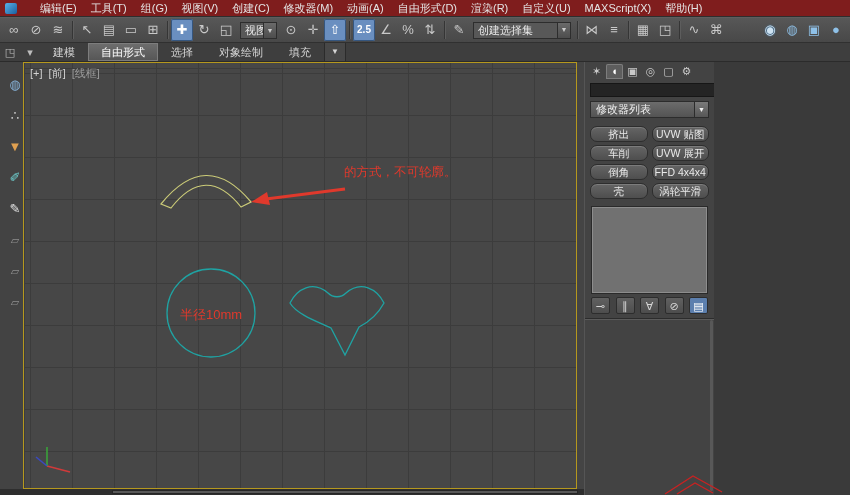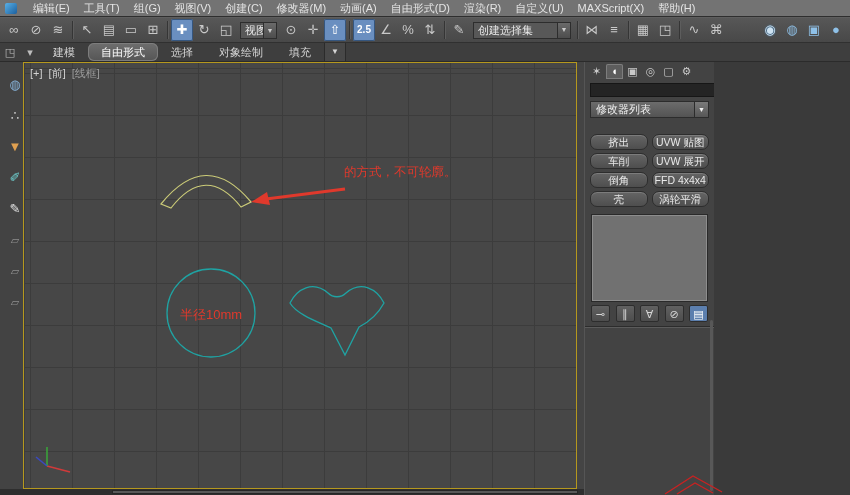--- a/index.html
+++ b/index.html
@@ -6,22 +6,22 @@
   html,body { background:#222; }
   .app {
     position:relative; width:850px; height:495px; overflow:hidden;
     background:#444444;
     font-family:"Liberation Sans","DejaVu Sans",sans-serif;
     user-select:none;
   }
   
   .menu-bar {
     position:absolute; left:0; top:0; right:0; height:17px;
-    background:#737373; border-bottom:1px solid #2e2e2e;
-    display:flex; align-items:center; padding-left:26px;
+    background:#7f1d1d; border-bottom:1px solid #2e2e2e;
+    display:flex; align-items:center; padding-left:33px;
     font-size:11px; color:#e4e4e4; white-space:nowrap;
   }
   .app-logo { position:absolute; left:5px; top:3px; width:12px; height:11px;
     background:linear-gradient(135deg,#59b1e8,#1b5f9e); border-radius:2px; }
   .menu-item { padding:1px 7px; cursor:default; }
   
   .toolbar {
     position:absolute; left:0; top:17px; right:0; height:26px;
     background:linear-gradient(#575757,#484848);
     border-top:1px solid #5e5e5e; border-bottom:1px solid #303030;
@@ -47,21 +47,21 @@
   .tb-right { margin-left:auto; display:flex; }
   
   .ribbon {
     position:absolute; left:0; top:43px; right:0; height:19px;
     background:#3e3e3e; border-bottom:1px solid #2b2b2b;
     display:flex; align-items:stretch; font-size:11px; color:#d6d6d6;
   }
   .ribbon .ri { width:20px; line-height:18px; text-align:center; color:#bdbdbd; cursor:default; }
   .ribbon-tab { padding:0 13px; line-height:18px; cursor:default; white-space:nowrap; }
   .ribbon-tab.active { background:linear-gradient(#6e6e6e,#555);
-    box-shadow:inset 0 0 0 1px #7d7d7d; color:#fff;border-radius:6px; }
+    box-shadow:inset 0 0 0 1px #7d7d7d; color:#fff; }
   .ribbon-dd { width:22px; line-height:18px; text-align:center; font-size:8px;
     border-left:1px solid #2b2b2b; border-right:1px solid #2b2b2b;
     background:#484848; cursor:default; }
   
   .left-strip {
     position:absolute; left:0; top:62px; width:30px; height:427px;
     background:#434343; display:flex; flex-direction:column; align-items:center;
     padding-top:12px; gap:9px;
   }
   .ls-icon { width:22px; height:22px; line-height:22px; text-align:center;
@@ -96,21 +96,21 @@
     background:#434343; border-left:1px solid #555;
   }
   .cp-tabs { display:flex; gap:1px; padding:2px 2px 1px 3px; }
   .cp-tab { width:17px; height:15px; line-height:15px; text-align:center;
     font-size:11px; color:#c9c9c9; border-radius:2px 2px 0 0; cursor:default; }
   .cp-tab.active { background:#5d5d5d; box-shadow:inset 0 0 0 1px #7d7d7d; color:#fff; }
   .cp-name-row { display:flex; align-items:center; gap:3px; margin:3px 5px 0; }
   .cp-name-input { flex:1; height:14px; background:#242424; border:1px solid #161616;
     color:#ddd; font-size:10px; padding:0 3px; font-family:inherit; }
   .cp-swatch { width:13px; height:13px; background:#a31414; border:1px solid #1d1d1d; cursor:pointer; }
-  .cp-dd { margin:4px 5px 16px; height:17px; background:linear-gradient(#6c6c6c,#535353);
+  .cp-dd { margin:4px 5px 8px; height:17px; background:linear-gradient(#6c6c6c,#535353);
     border:1px solid #2c2c2c; display:flex; align-items:center; font-size:11px;
     color:#eee; cursor:default; }
   .cp-dd .dd-label { flex:1; padding-left:5px; }
   .cp-dd .dd-btn { width:14px; height:100%; border-left:1px solid #2c2c2c; font-size:7px;
     display:flex; align-items:center; justify-content:center;
     background:linear-gradient(#7a7a7a,#565656); }
   .cp-grid { margin:5px 5px 0; display:grid; grid-template-columns:1fr 1fr; gap:3px 4px; }
   .cp-btn { height:16px; line-height:14px; text-align:center; font-size:10.5px;
     color:#e9e9e9; background:linear-gradient(#656565,#4e4e4e);
     border:1px solid #2d2d2d; border-radius:7px; box-shadow:inset 0 1px 0 #7c7c7c;

